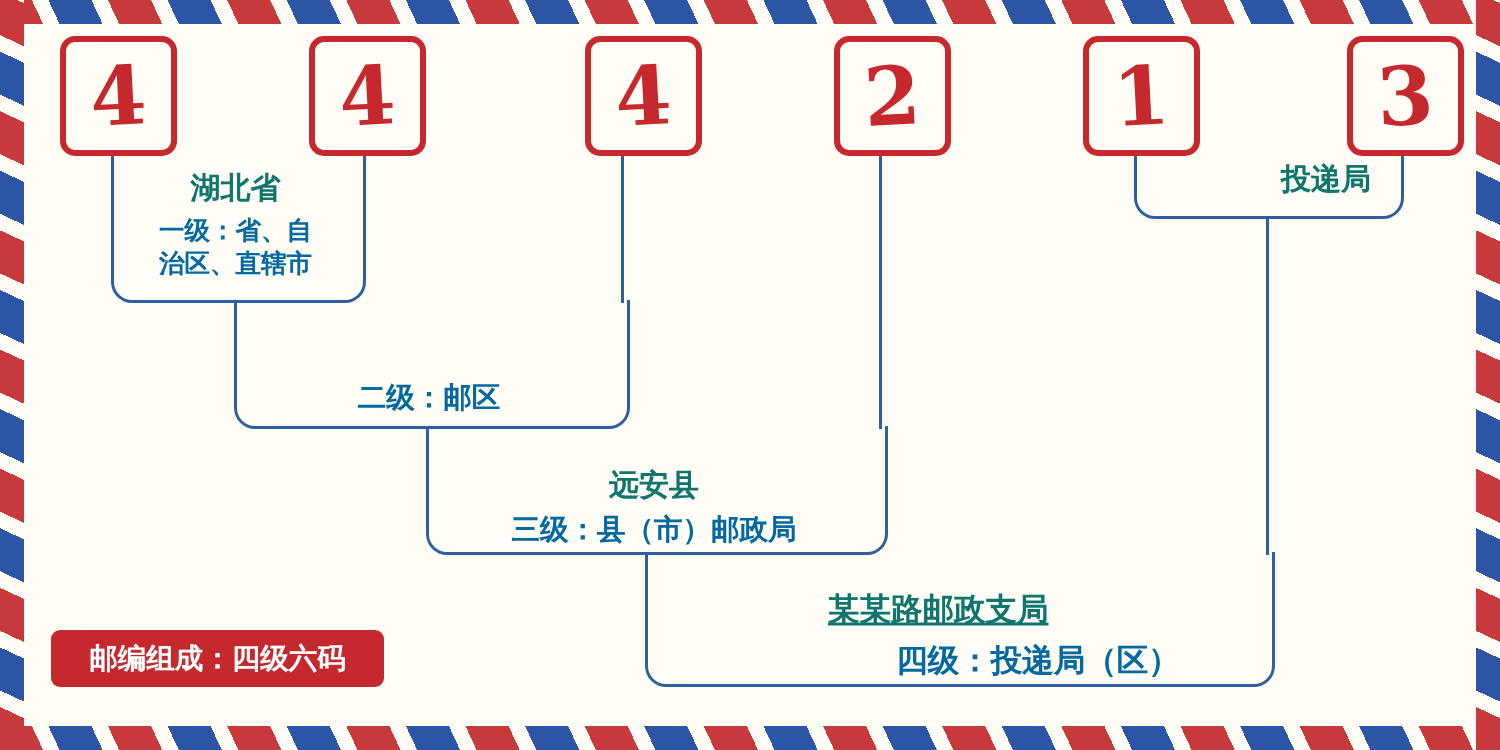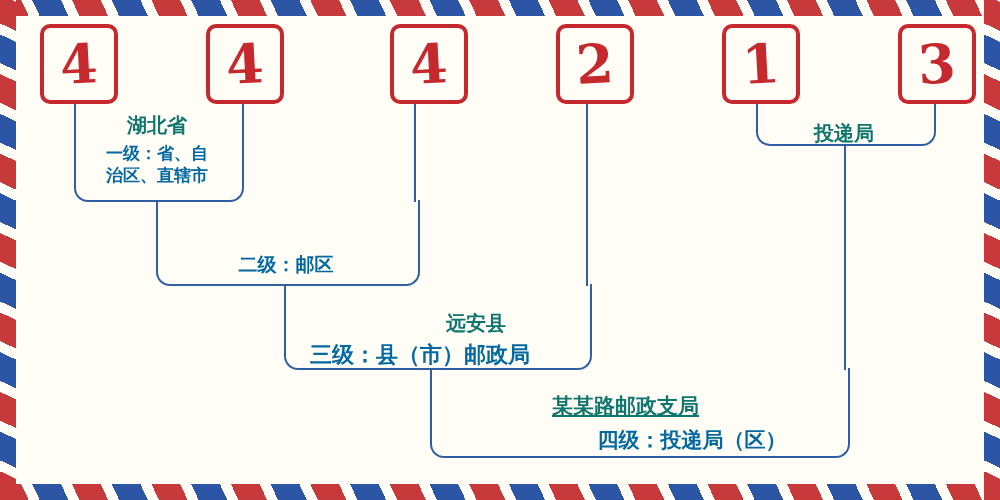--- a/index.html
+++ b/index.html
@@ -76,25 +76,25 @@
   }
 
   
   .lbl{position:absolute;z-index:2;text-align:center;}
   .place{color:#0f766e;font-weight:bold;font-size:20px;}
   .desc{color:#0369a1;font-weight:bold;font-size:18px;}
   .lbl-hubei{left:84px;top:112px;width:146px;}
   .lbl-l1a{left:64px;top:142px;width:186px;font-size:17px;}
   .lbl-l1b{left:64px;top:164px;width:186px;font-size:17px;}
   .lbl-l2{left:186px;top:252px;width:200px;font-size:19px;}
-  .lbl-yuanan{left:284px;top:310px;width:304px;padding-left:40px;}
-  .lbl-l3{left:248px;top:340px;width:344px;font-size:22px;font-family:Liberation Mono, monospace;}
+  .lbl-yuanan{left:284px;top:310px;width:304px;}
+  .lbl-l3{left:264px;top:340px;width:344px;font-size:19px;font-family:Liberation Mono, monospace;}
   .lbl-branch{left:552px;top:392px;width:260px;text-align:left;font-size:21px;text-decoration:underline;}
   .lbl-l4{left:552px;top:426px;width:280px;text-align:center;font-size:21px;}
-  .lbl-delivery{left:774px;top:120px;width:140px;}
+  .lbl-delivery{left:774px;top:106px;width:140px;text-align:right;}
 
   
   .badge{
     position:absolute;left:34px;top:420px;width:222px;height:38px;
     background:#c5282d;border-radius:6px;
     display:flex;align-items:center;justify-content:center;
     color:#ffffff;font-weight:bold;font-size:19px;z-index:2;
   }
 </style>
 </head>
@@ -142,14 +142,15 @@
   <div class="lbl desc lbl-l2">二级：邮区</div>
 
   <div class="lbl place lbl-yuanan">远安县</div>
   <div class="lbl desc lbl-l3">三级：县（市）邮政局</div>
 
   <div class="lbl place lbl-branch">某某路邮政支局</div>
   <div class="lbl desc lbl-l4">四级：投递局（区）</div>
 
   <div class="lbl place lbl-delivery">投递局</div>
 
+  <div class="badge">邮编组成：四级六码</div>
 
 </div>
 
 </body></html>

